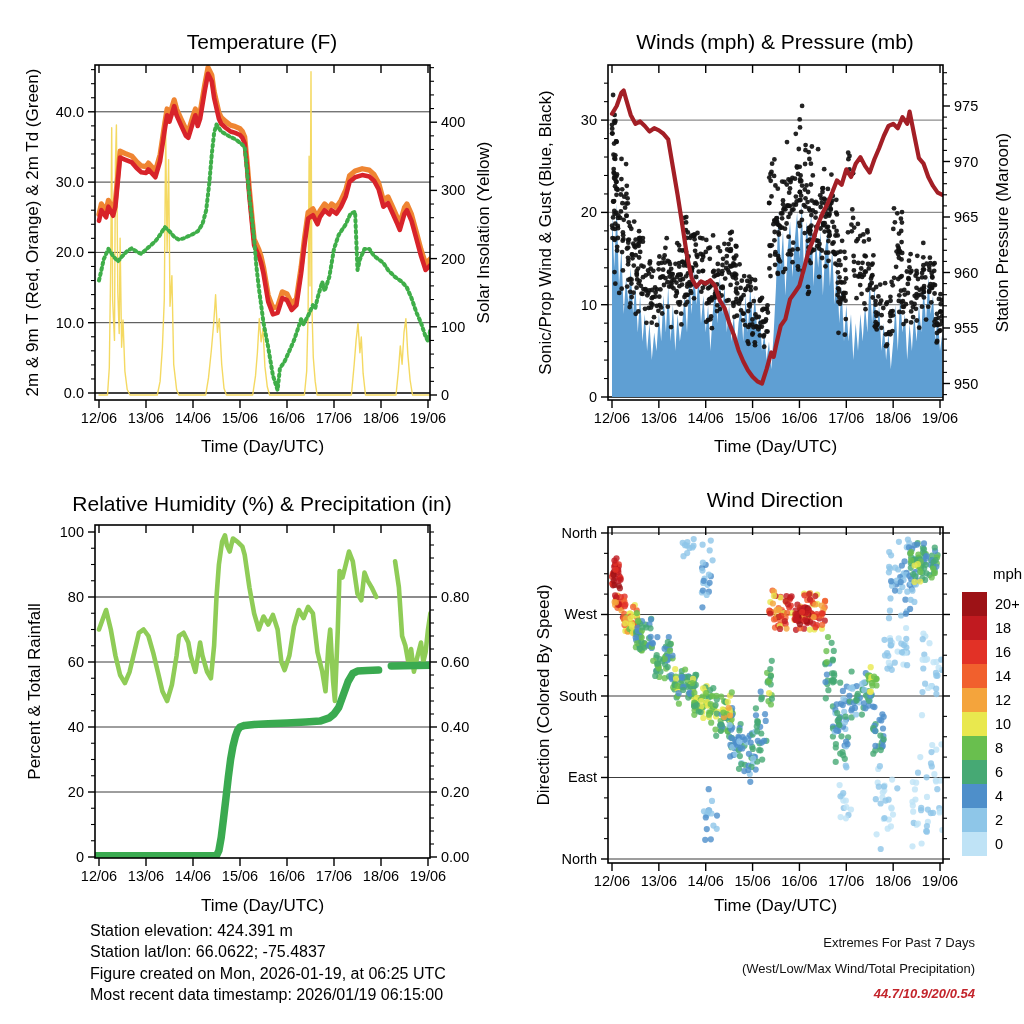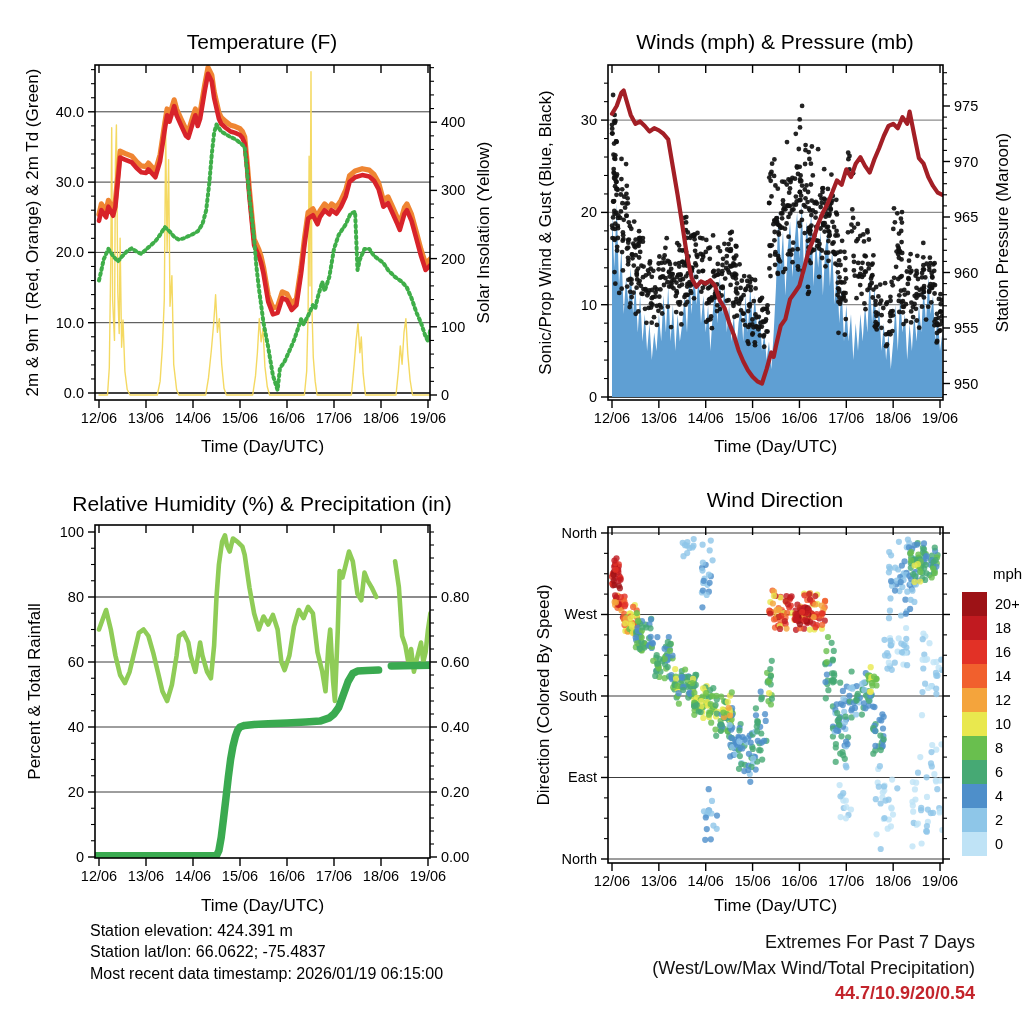--- a/index.html
+++ b/index.html
@@ -6,22 +6,22 @@
   body{width:1024px;height:1024px;position:relative;font-family:"Liberation Sans",sans-serif;overflow:hidden;}
   .page{position:absolute;left:0;top:0;width:1024px;height:1024px;background:#fff;}
   svg{position:absolute;left:0;top:0;}
   svg text{font-family:"Liberation Sans","DejaVu Sans",sans-serif;fill:#000;}
   .chart-title{font-size:21px;}
   .axis-title{font-size:17px;}
   .tick-label{font-size:14.5px;}
   .cb-title{font-size:15px;}
   .cb-label{font-size:14.5px;}
   .footer{position:absolute;left:90px;top:920px;font-size:16px;line-height:21.3px;color:#000;}
-  .extremes{position:absolute;right:49px;top:930px;text-align:right;font-size:18px;line-height:25.5px;color:#111;}
-  .extremes .vals{font-weight:bold;}
+  .extremes{position:absolute;right:49px;top:930px;text-align:right;font-size:13px;line-height:25.5px;color:#111;}
+  .extremes .vals{font-weight:bold;font-style:italic;}
 </style>
 </head>
 <body>
 
 <div class="page">
   <svg id="charts" width="1024" height="1024" viewBox="0 0 1024 1024">
       <g>
         <defs>
           <clipPath id="clip-0">
             <rect x="95" y="65" width="335" height="335"></rect>
@@ -2519,20 +2519,21 @@
           <text x="995" y="825" class="cb-label">2</text>
           <rect x="962" y="832" width="25" height="24" fill="#bfe3f6"></rect>
           <text x="995" y="849" class="cb-label">0</text>
         </g>
       </g>
     </svg>
 
   <div class="footer">
     <div>Station elevation: 424.391 m</div>
     <div>Station lat/lon: 66.0622; -75.4837</div>
+    <div>Figure created on Mon, 2026-01-19, at 06:25 UTC</div>
     <div>Most recent data timestamp: 2026/01/19 06:15:00</div>
   </div>
 
   <div class="extremes">
     <div>Extremes For Past 7 Days</div>
     <div>(West/Low/Max Wind/Total Precipitation)</div>
     <div class="vals" id="extremes-vals" style="color: rgb(195, 36, 43);">44.7/10.9/20/0.54</div>
   </div>
 </div>
 

